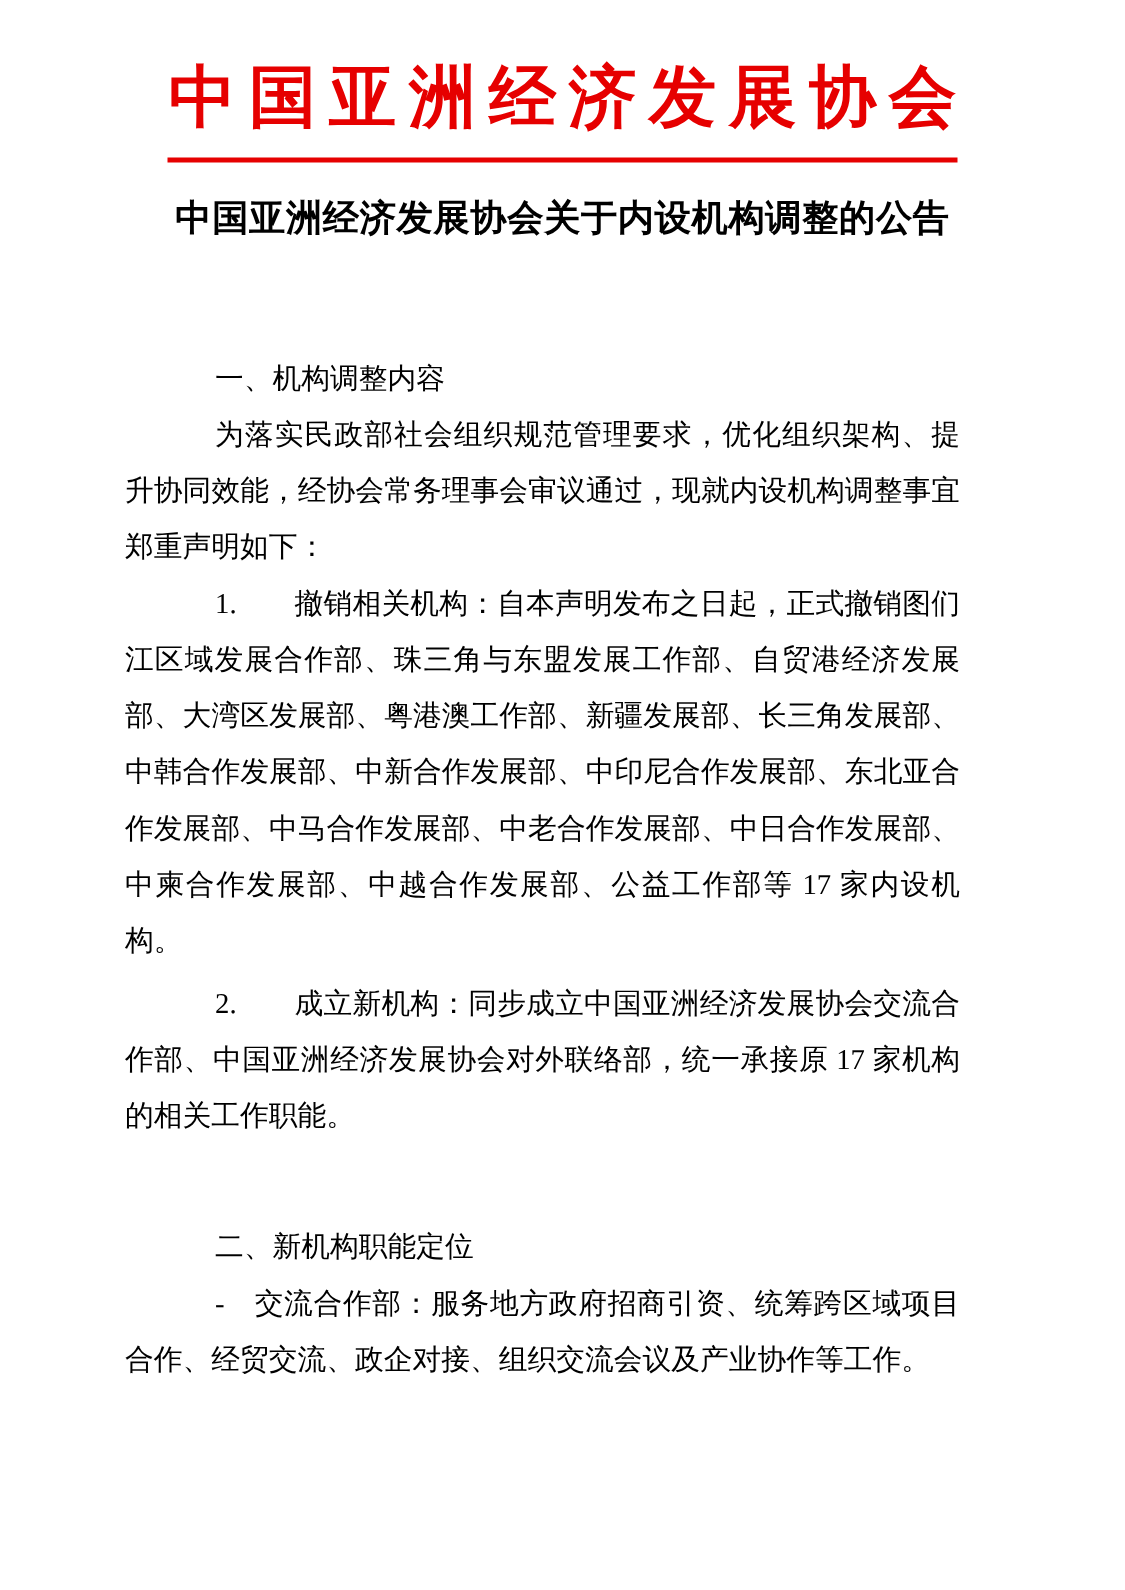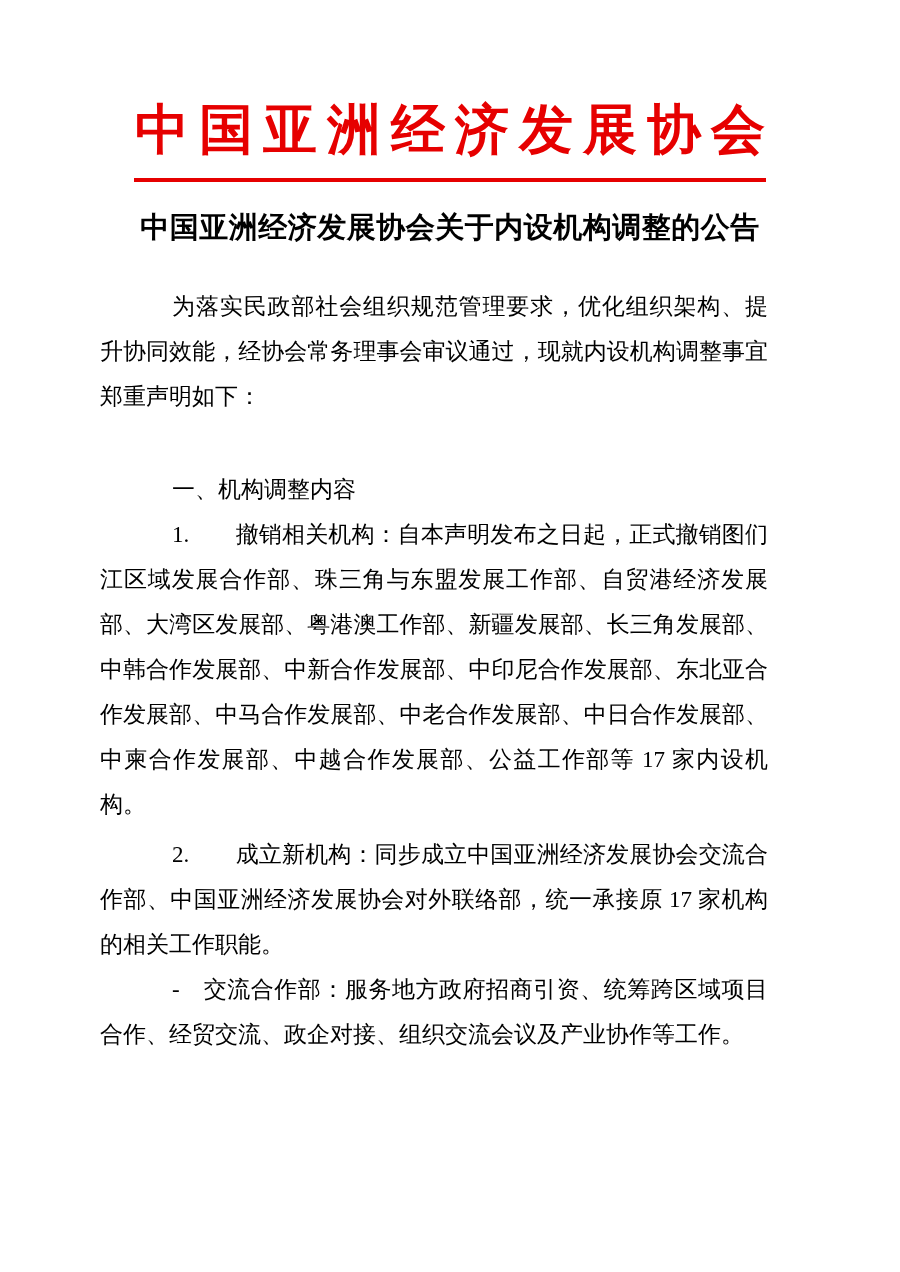--- a/index.html
+++ b/index.html
@@ -7,21 +7,21 @@
     padding: 0;
     background: #ffffff;
   }
   .page {
     position: relative;
     width: 900px;
     height: 1240px;
     margin: 0 auto;
     background: #ffffff;
     box-sizing: border-box;
-    padding-top: 100px;
+    padding-top: 48px;
     overflow: hidden;
     color: #000;
     font-family: "Liberation Serif", serif;
   }
   .letterhead {
     margin: 0;
     height: 60px;
     line-height: 60px;
     text-align: center;
     font-family: "Liberation Serif", serif;
@@ -69,26 +69,27 @@
 
   <header>
     <h1 class="letterhead" style="color: rgb(230, 0, 0);">中国亚洲经济发展协会</h1>
     <div class="red-rule" style="background: rgb(230, 0, 0);"></div>
   </header>
 
   <h2 class="doc-title">中国亚洲经济发展协会关于内设机构调整的公告</h2>
 
   <main class="doc-body">
 
+    <p class="para gap-top">一、机构调整内容</p>
+
     <p class="para">为落实民政部社会组织规范管理要求，优化组织架构、提升协同效能，经协会常务理事会审议通过，现就内设机构调整事宜郑重声明如下：</p>
-
-    <p class="para gap-top">一、机构调整内容</p>
 
     <p class="para">1.　　撤销相关机构：自本声明发布之日起，正式撤销图们江区域发展合作部、珠三角与东盟发展工作部、自贸港经济发展部、大湾区发展部、粤港澳工作部、新疆发展部、长三角发展部、中韩合作发展部、中新合作发展部、中印尼合作发展部、东北亚合作发展部、中马合作发展部、中老合作发展部、中日合作发展部、中柬合作发展部、中越合作发展部、公益工作部等 17 家内设机构。</p>
 
     <p class="para gap-small">2.　　成立新机构：同步成立中国亚洲经济发展协会交流合作部、中国亚洲经济发展协会对外联络部，统一承接原 17 家机构的相关工作职能。</p>
 
+    <p class="para gap-top-lg">二、新机构职能定位</p>
 
     <p class="para">-　交流合作部：服务地方政府招商引资、统筹跨区域项目合作、经贸交流、政企对接、组织交流会议及产业协作等工作。</p>
 
 
   </main>
 </div>
 
 </body></html>

